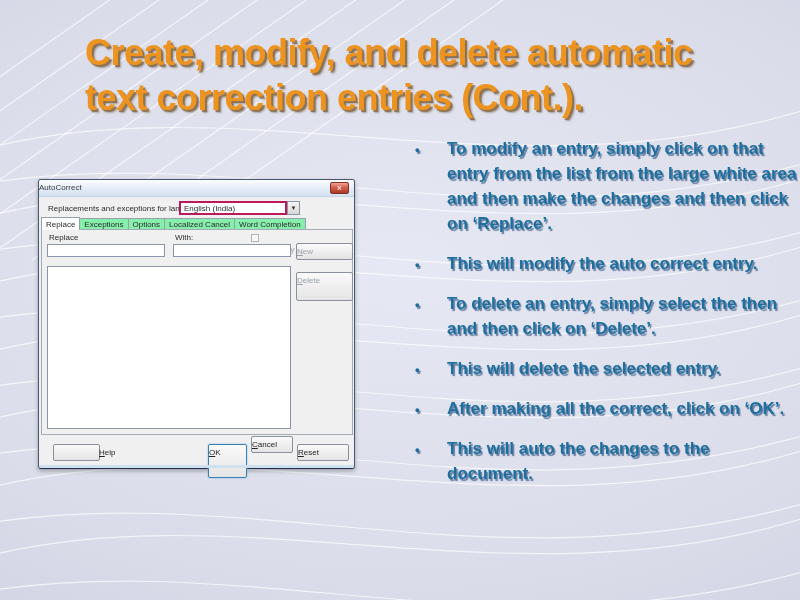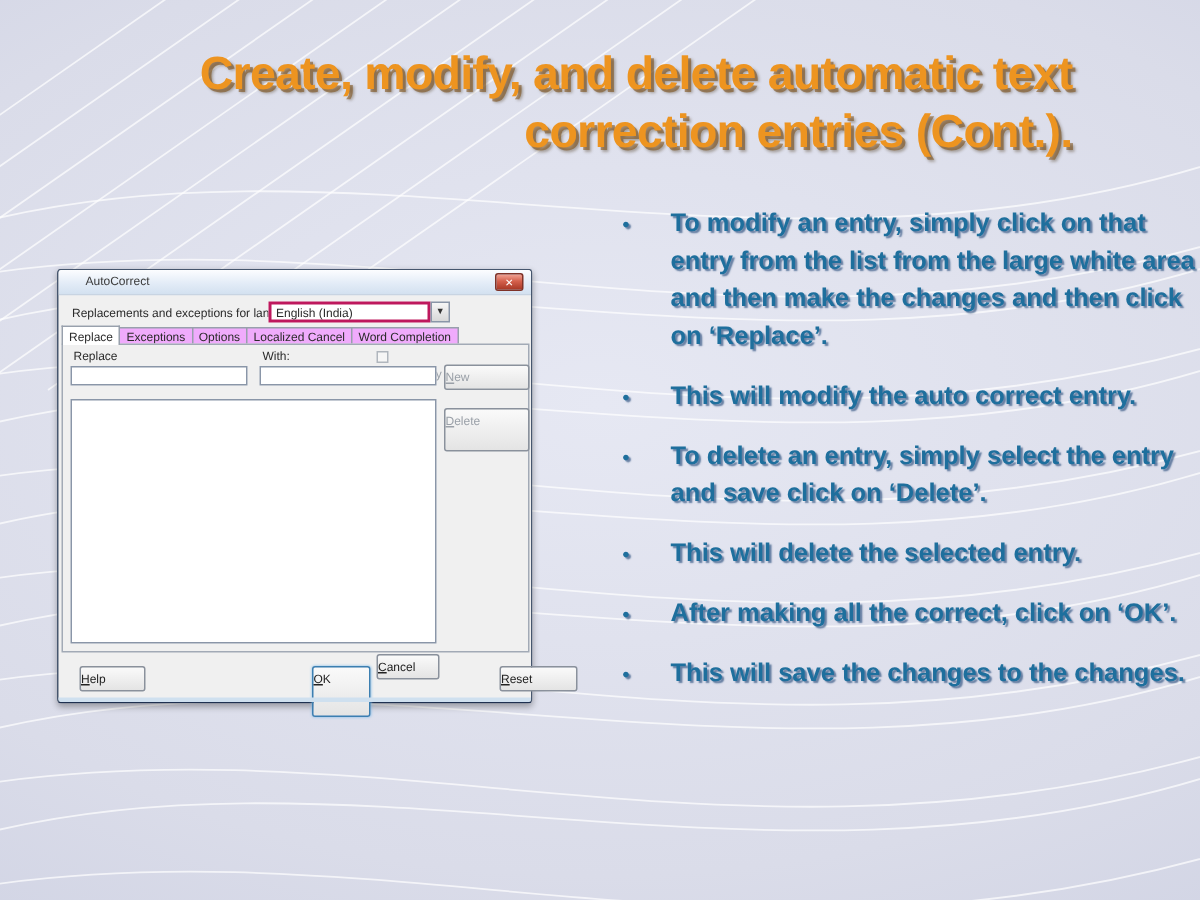--- a/index.html
+++ b/index.html
@@ -3,21 +3,21 @@
 <meta charset="utf-8">
 <style>
   * { margin:0; padding:0; box-sizing:border-box; }
   html,body { width:800px; height:600px; font-family:"Liberation Sans", sans-serif; }
   .slide { position:relative; width:800px; height:600px; overflow:hidden;
            background: radial-gradient(120% 95% at 50% 45%, #e6e8f3 0%, #dadce9 55%, #c7cbdf 100%); }
   .waves { position:absolute; left:0; top:0; width:800px; height:600px; z-index:0; }
 
   
   .title { position:absolute; left:85px; top:30px; width:630px; z-index:2;
-           text-align:right; font-size:31px; font-weight:bold; letter-spacing:-0.5px;
+           text-align:left; font-size:36px; font-weight:bold; letter-spacing:-0.5px;
            color:#ed9420; line-height:1.25;
            text-shadow: 2px 2px 0 rgba(122,74,16,0.55), 3px 3px 2px rgba(60,40,10,0.35); }
 
   
   .bullets { position:absolute; left:408px; top:136px; width:390px; z-index:2; list-style:none; }
   .bullet  { position:relative; padding-left:39px; width:391px; margin-bottom:15px;
              font-size:17px; font-weight:bold; line-height:25px; color:#1e6f9d;
              text-shadow: 1.5px 1.5px 1px rgba(18,58,110,0.6); }
   .bullet .marker { position:absolute; left:7px; top:1px; font-size:13px; }
   .bullet .btxt { display:block; max-width:352px; }
@@ -25,58 +25,58 @@
   
   .dialog { position:absolute; left:38px; top:179px; width:317px; height:290px; z-index:2;
             background:#f0f0f0; border:1px solid #46566e; border-bottom-color:#1e3050;
             border-radius:3px; box-shadow: 0 2px 4px rgba(0,0,0,0.3);
             font-size:8px; color:#2a2a2a; }
   .dialog::after { content:""; position:absolute; left:0; right:0; bottom:0; height:3px;
                    background:#cfe0ef; border-radius:0 0 2px 2px; }
   .titlebar { position:absolute; left:0; top:0; right:0; height:17px;
               background:linear-gradient(#fcfdff, #e3ecf7 55%, #d3e1f0);
               border-bottom:1px solid #c8d4e2; border-radius:2px 2px 0 0;
-              line-height:16px; padding-left:18px; color:#3a3a3a; }
+              line-height:16px; padding-left:0; color:#3a3a3a; }
   .closebtn { position:absolute; right:5px; top:2px; width:19px; height:12px;
               background:linear-gradient(#f0a294, #d4604c 45%, #a83826);
               border:1px solid #7e3228; border-radius:2px; color:#fff;
               font-size:9px; line-height:10px; text-align:center; cursor:default; }
   .langrow-label { position:absolute; left:9px; top:24px; }
   .combo-field { position:absolute; left:140px; top:21px; width:108px; height:14px;
                  background:#fff; border:2px solid #be185d; line-height:12px; padding-left:3px; }
   .combo-arrow { position:absolute; left:248px; top:21px; width:13px; height:14px;
                  background:linear-gradient(#f6f6f6,#d8d8d8); border:1px solid #8a96a8;
                  font-size:6px; line-height:12px; text-align:center; color:#333; }
   .tabs { position:absolute; left:2px; top:37px; height:13px; display:flex; align-items:flex-end; }
-  .tab { padding:1px 4px; border:1px solid #98a0ac; border-bottom:none; background:#f0abfc;
+  .tab { padding:1px 4px; border:1px solid #98a0ac; border-bottom:none; background:#86efac;
          margin-right:-1px; white-space:nowrap; position:relative; height:12px; line-height:10px; }
   .tab.active { background:#fff; height:13px; z-index:3; line-height:11px; }
   .panel { position:absolute; left:2px; top:49px; width:312px; height:206px;
            border:1px solid #a2aab6; background:#f0f0f0; }
   .lbl-replace { position:absolute; left:10px; top:53px; }
   .lbl-with    { position:absolute; left:136px; top:53px; }
   .chk { position:absolute; left:212px; top:54px; width:8px; height:8px;
          border:1px solid #b0b6bd; background:#f6f6f6; }
   .chk-label { position:absolute; left:224px; top:53px; color:#9aa0a8;margin-top:12px; }
   .inp { position:absolute; top:64px; height:13px; background:#fff; border:1px solid #8a96a8; font-size:8px; padding:0 2px; }
   .inp-replace { left:8px; width:118px; }
   .inp-with    { left:134px; width:118px; }
   .listbox { position:absolute; left:8px; top:86px; width:244px; height:163px;
              background:#fff; border:1px solid #8a96a8; }
   .btn { display:inline-block; background:linear-gradient(#fafafa,#e4e4e4);
          border:1px solid #8a919c; border-radius:2px; text-align:left;
          font-size:8px; color:#222; line-height:15px; }
   .btn::first-letter { text-decoration:underline; }
   .btn-new    { position:absolute; left:257px; top:63px;  width:57px; height:17px; color:#9aa0a8; }
   .btn-delete { position:absolute; left:257px; top:92px;  width:57px; height:29px; color:#9aa0a8; }
-  .btn-help   { position:absolute; left:14px;  top:264px; width:44px; height:17px; }
+  .btn-help   { position:absolute; left:14px;  top:264px; width:44px; height:17px;padding-left:45px; }
   .btn-ok     { position:absolute; left:169px; top:264px; width:39px; height:34px;
                 border-color:#3c7fb1; box-shadow:0 0 2px #7ab8e8; }
   .btn-cancel { position:absolute; left:212px; top:256px; width:42px; height:17px; }
-  .btn-reset  { position:absolute; left:258px; top:264px; width:52px; height:17px;margin-left:36px; }
+  .btn-reset  { position:absolute; left:258px; top:264px; width:52px; height:17px; }
 </style>
 </head>
 <body>
 
 <div class="slide">
 
   <svg class="waves" viewBox="0 0 800 600" xmlns="http://www.w3.org/2000/svg">
     <g stroke="#ffffff" stroke-opacity="0.7" stroke-width="1.2" fill="none">
       <path d="M -220 230 L 210 -70"></path>
         <path d="M -178 235 L 252 -65"></path>
@@ -110,33 +110,33 @@
     <li class="bullet">
       <span class="marker">•</span>
       <span class="btxt">To modify an entry, simply click on that entry from the list from the large white area and then make the changes and then click on ‘Replace’.</span>
     </li>
     <li class="bullet">
       <span class="marker">•</span>
       <span class="btxt">This will modify the auto correct entry.</span>
     </li>
     <li class="bullet">
       <span class="marker">•</span>
-      <span class="btxt">To delete an entry, simply select the entry and save click on ‘Delete’.</span>
+      <span class="btxt">To delete an entry, simply select the then and then click on ‘Delete’.</span>
     </li>
     <li class="bullet">
       <span class="marker">•</span>
       <span class="btxt">This will delete the selected entry.</span>
     </li>
     <li class="bullet">
       <span class="marker">•</span>
       <span class="btxt">After making all the correct, click on ‘OK’.</span>
     </li>
     <li class="bullet">
       <span class="marker">•</span>
-      <span class="btxt">This will save the changes to the changes.</span>
+      <span class="btxt">This will auto the changes to the document.</span>
     </li>
   </ul>
 
   <div class="dialog">
 
     <div class="titlebar">
       <span>AutoCorrect</span>
     </div>
     <div class="closebtn">
       <span>×</span>

